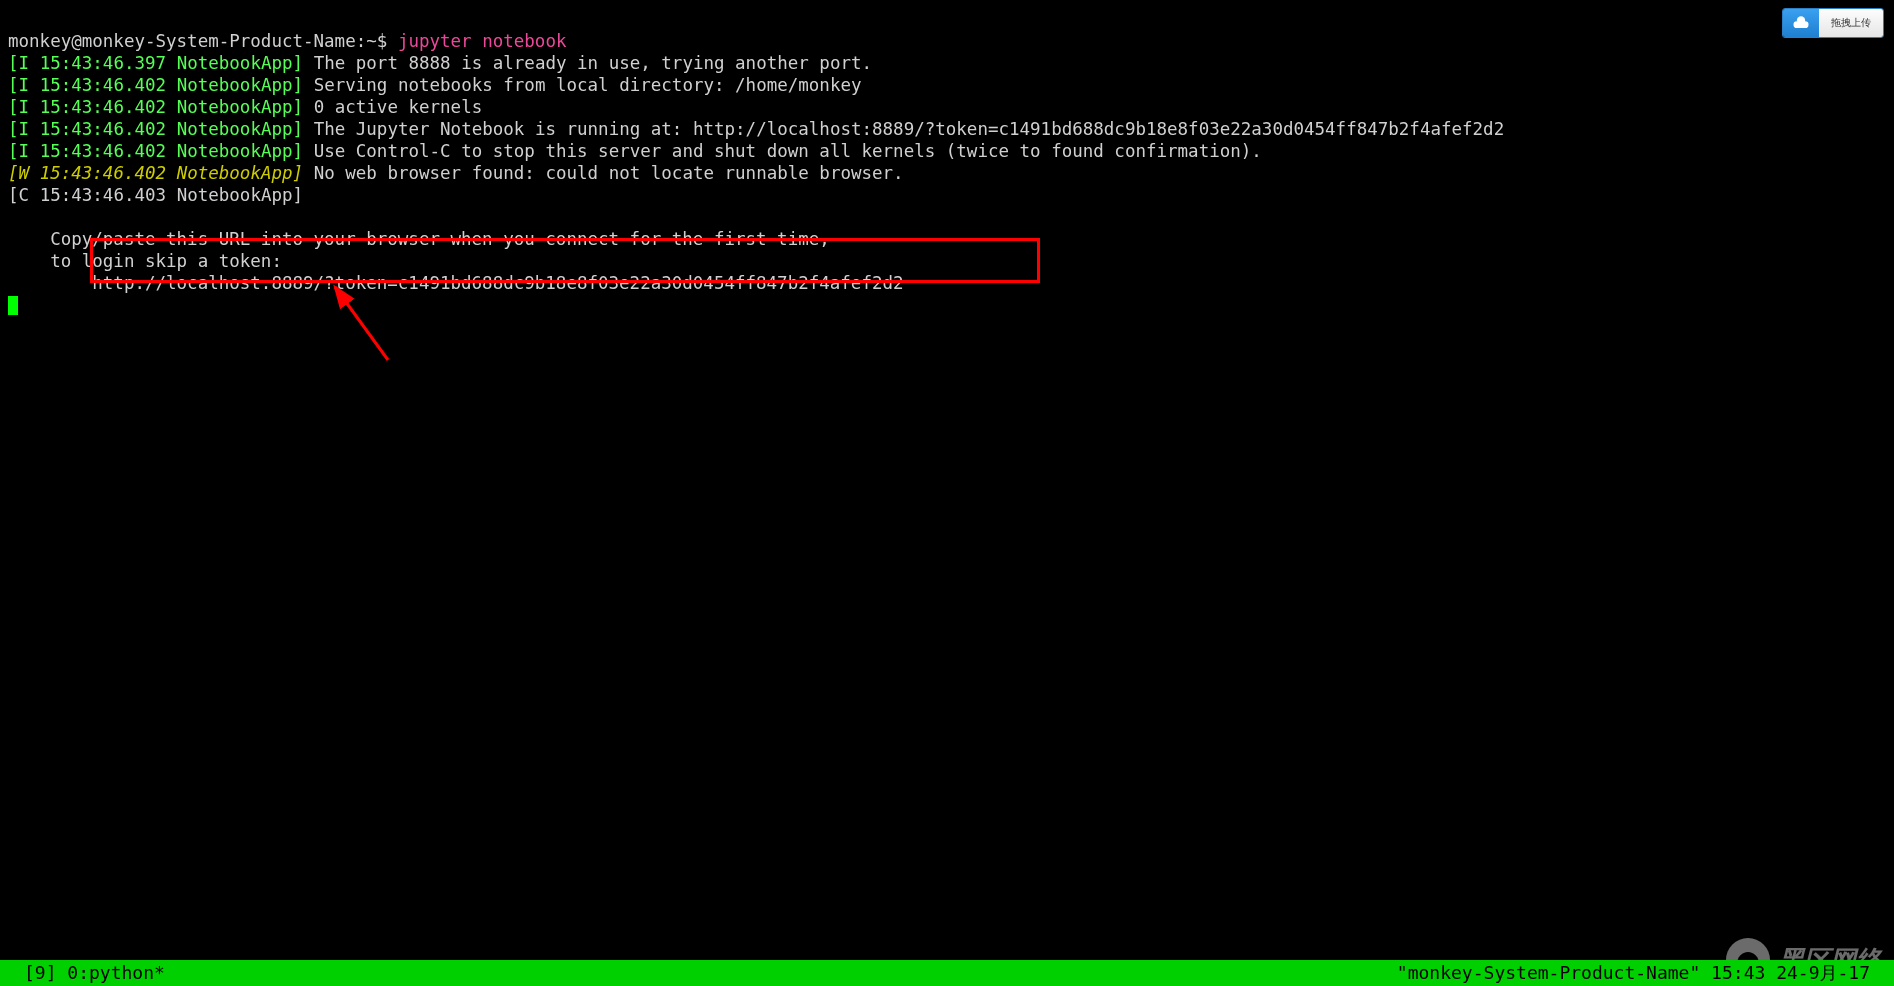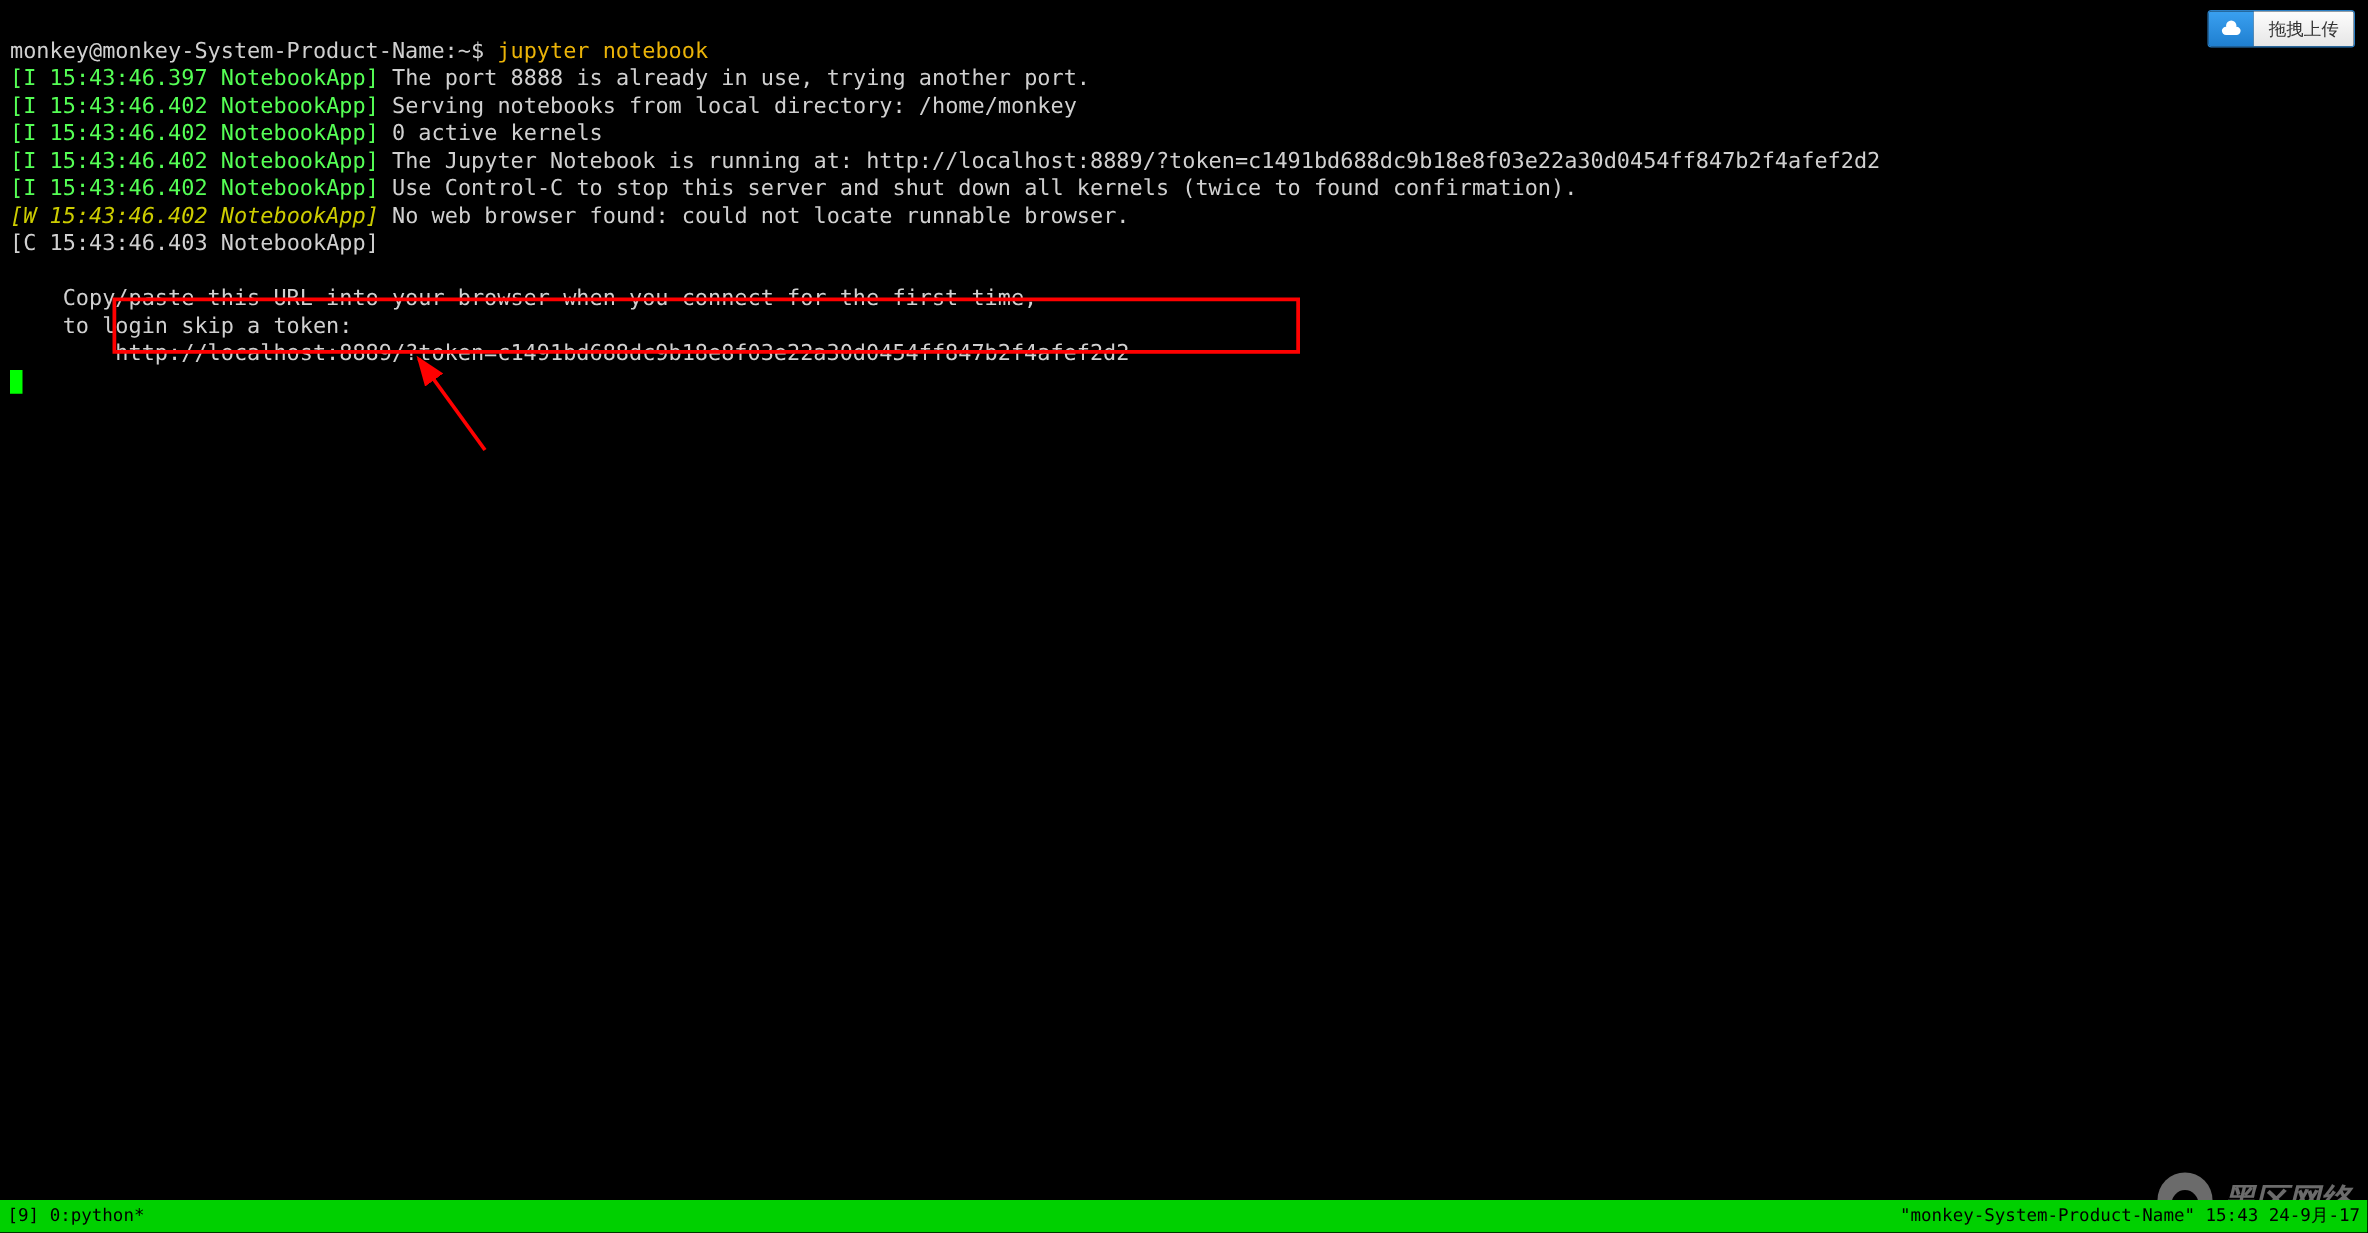--- a/index.html
+++ b/index.html
@@ -16,21 +16,21 @@
     transform-origin: top left;
   }
   .terminal {
     position: absolute;
     top: 8px;
     left: 8px;
     right: 8px;
     white-space: pre;
   }
   .prompt-user { color: #d0d0d0; margin-top: 24px; }
-  .prompt-cmd  { color: #eab308; margin-top: 40px; }
+  .prompt-cmd  { color: #ec4899; margin-top: 40px; }
   .bracket-green { color: #55ff55; }
   .bracket-yellow { color: #cdcd00; font-style: italic; }
   .bracket-white { color: #d0d0d0; }
   .msg { color: #d0d0d0; text-align: right; }
 
   .cursor {
     display: inline-block;
     width: 10px;
     height: 19px;
     background: #00ff00;
@@ -50,40 +50,40 @@
 
   .statusbar {
     position: absolute;
     left: 0;
     right: 0;
     bottom: 0;
     height: 26px;
     background: #00d000;
     color: #000;
     font-family: "DejaVu Sans Mono", Consolas, monospace;
-    font-size: 14px;
+    font-size: 18px;
     line-height: 26px;
     display: flex;
     justify-content: space-between;
-    padding: 0 6px;
+    padding: 0 24px;
   }
   .statusbar .right { text-align: right; }
 
   .upload-widget {
     position: absolute;
     top: 8px;
     right: 10px;
     height: 30px;
     display: flex;
     align-items: stretch;
     border: 1px solid #2a7fc6;
     border-radius: 3px;
     overflow: hidden;
     font-family: "Microsoft YaHei", "PingFang SC", sans-serif;
-    font-size: 14px;
+    font-size: 10px;
     box-shadow: 0 1px 2px rgba(0,0,0,0.3);
   }
   .upload-widget .icon-part {
     width: 36px;
     background: linear-gradient(#3aa0f0, #1f7fd0);
     display: flex;
     align-items: center;
     justify-content: center;
   }
   .upload-widget .text-part {

